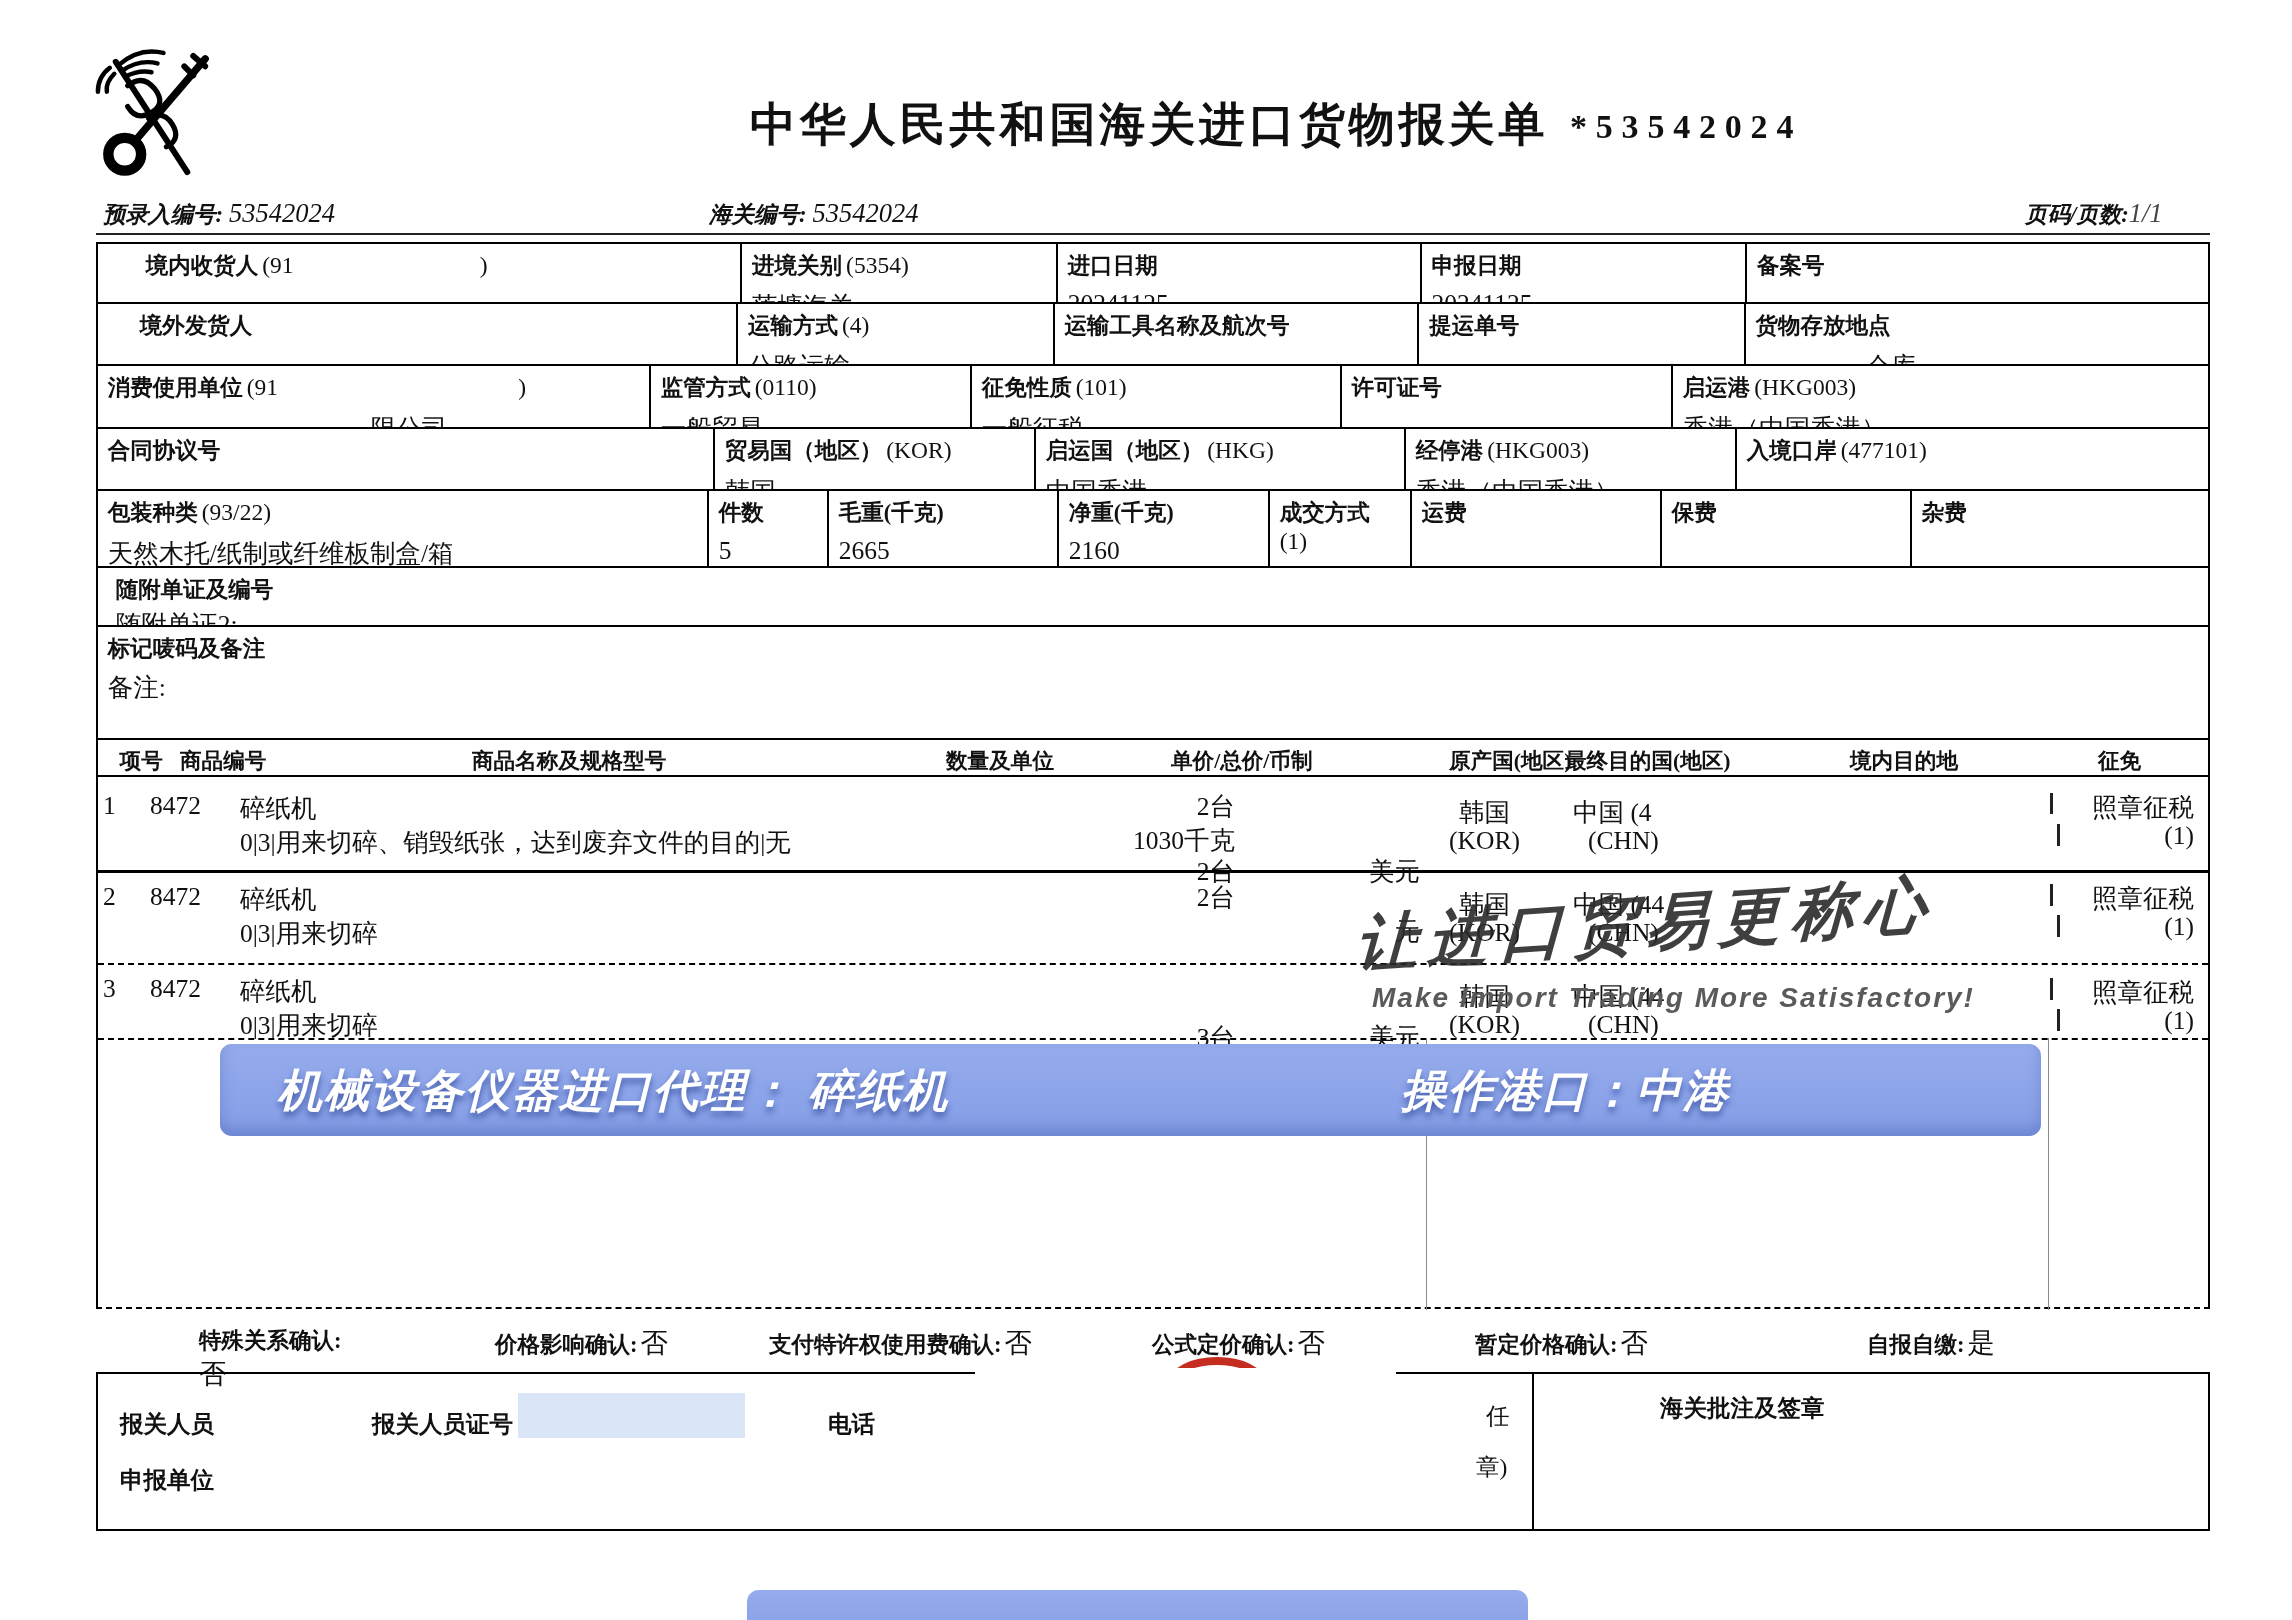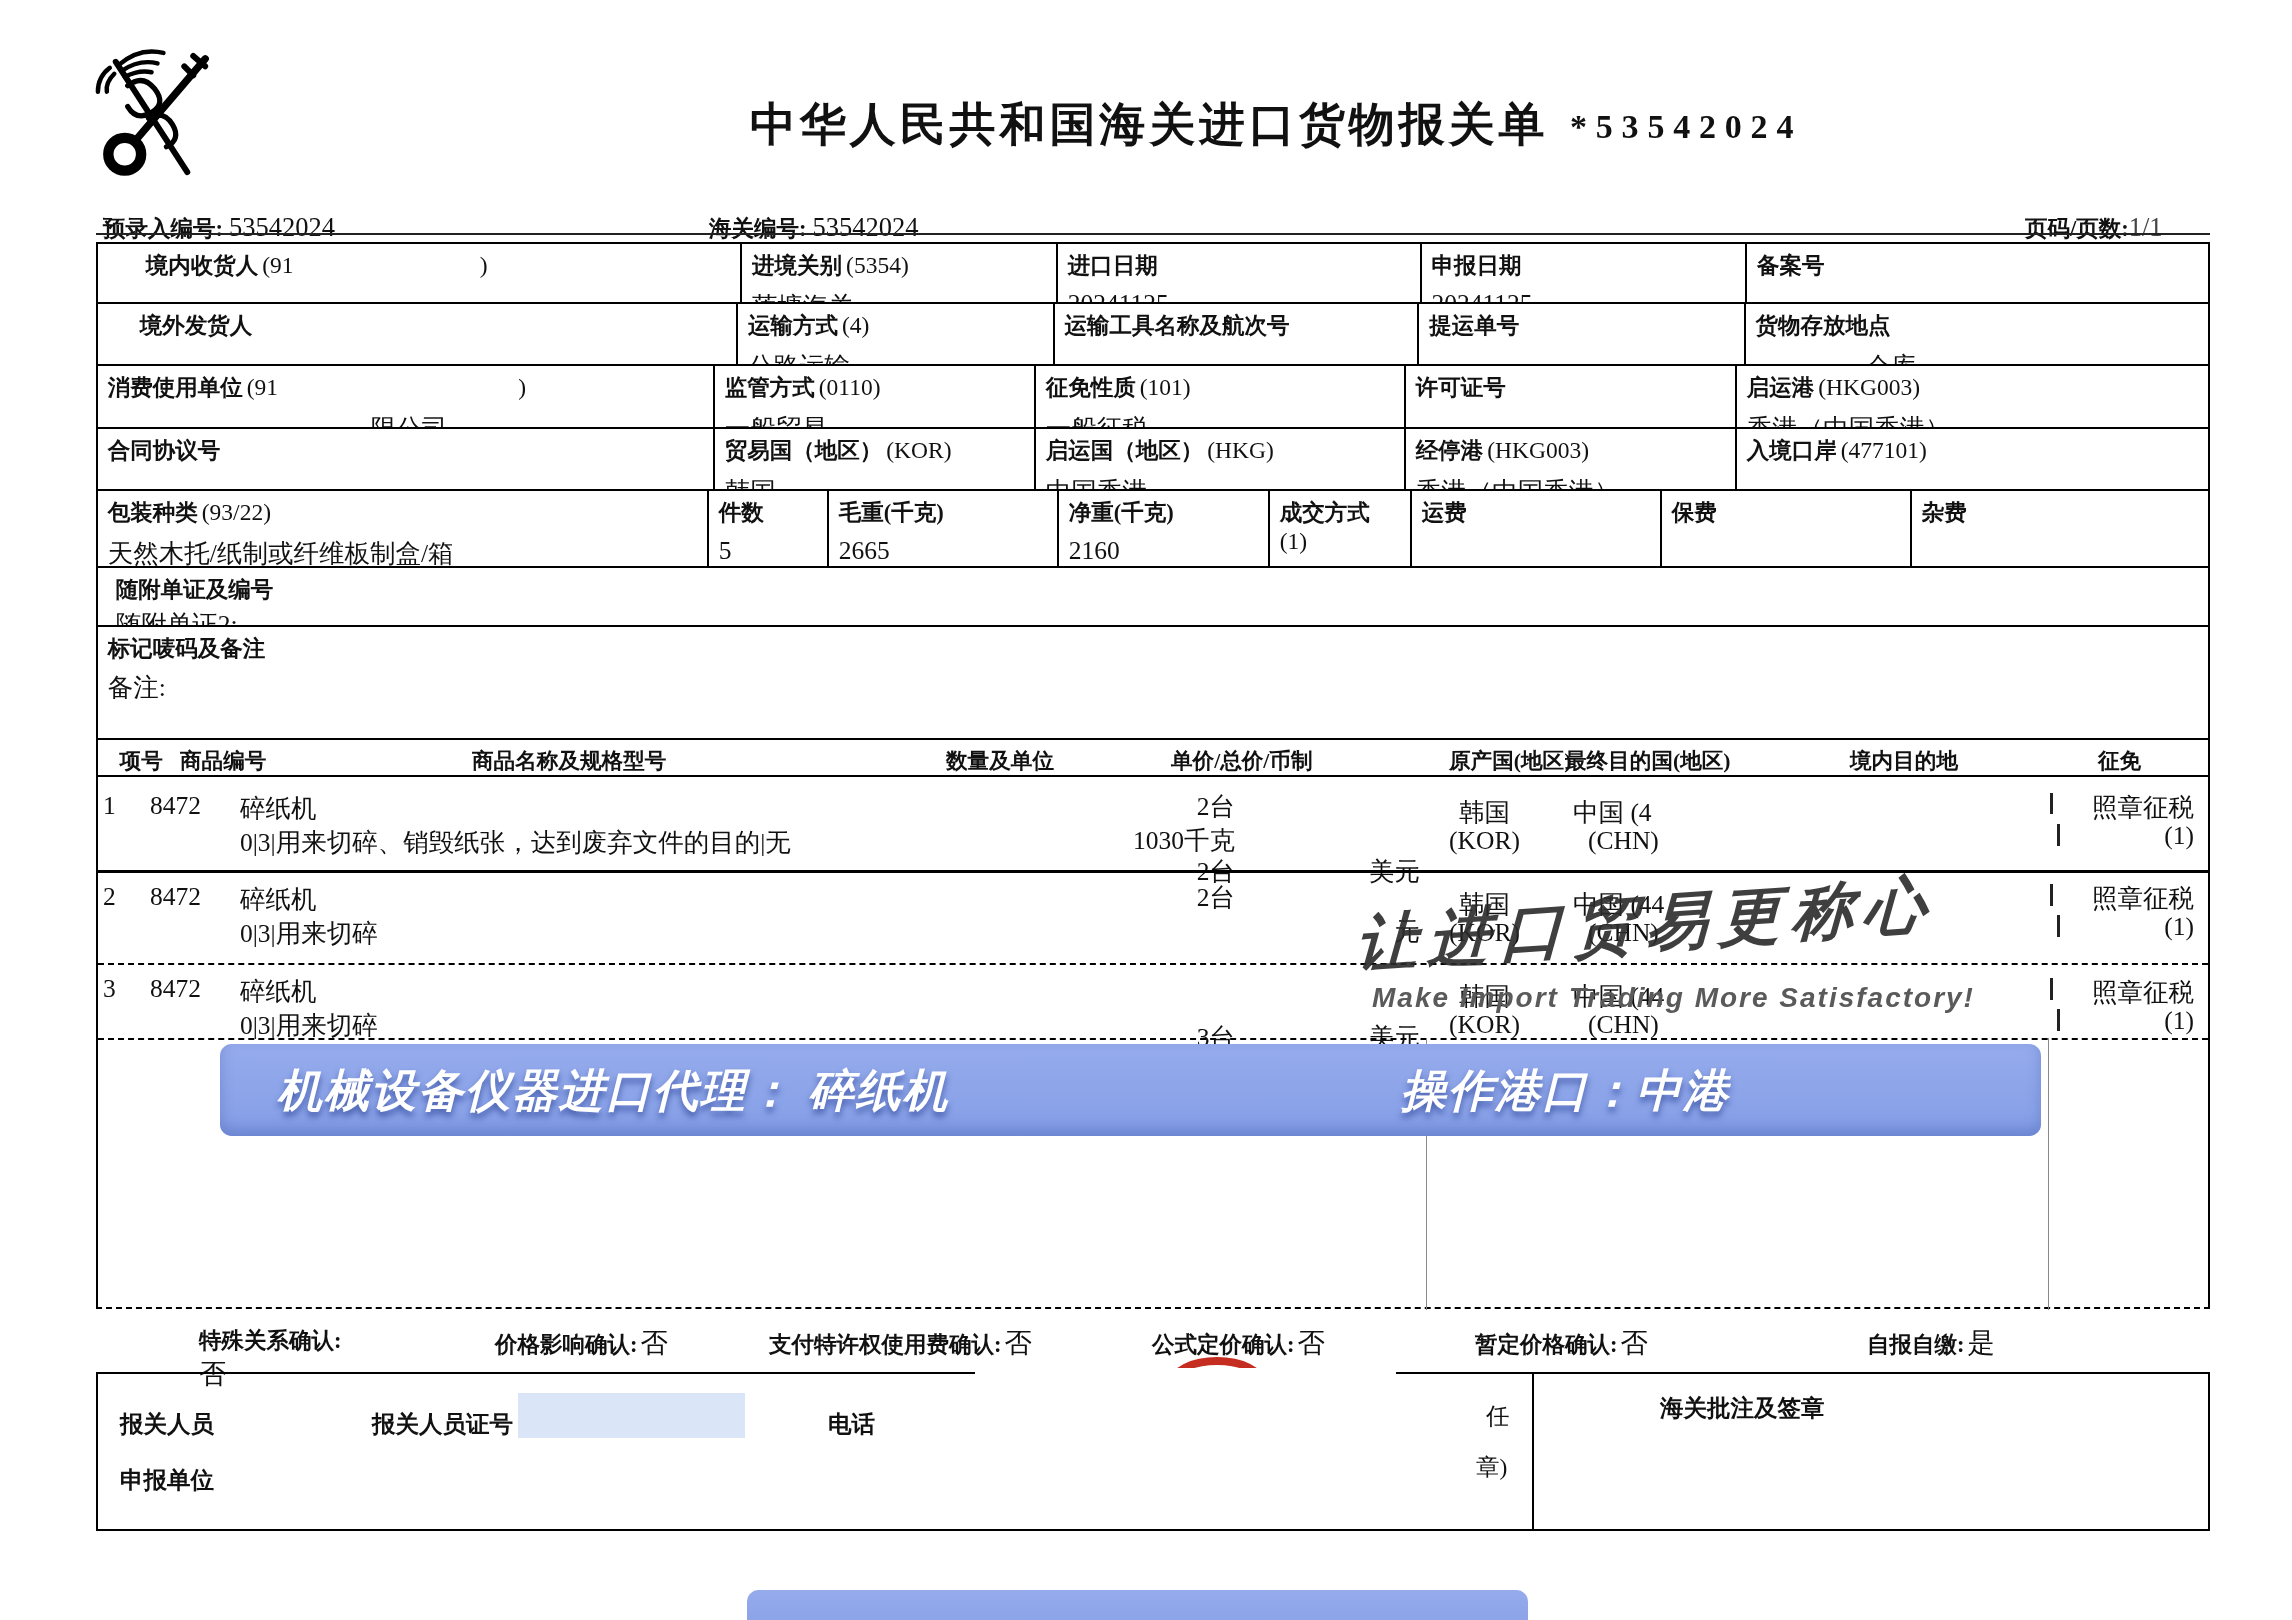--- a/index.html
+++ b/index.html
@@ -45,21 +45,21 @@
   .fdiv { position:absolute; left:1434px; top:0; bottom:0; width:0; border-left:2.9px solid #000; }
   .flabel { position:absolute; font-size:23.5px; font-weight:bold; white-space:nowrap; }
   .maskblue { position:absolute; background:#dbe5f8; }
   .stampwrap { position:absolute; left:1170px; top:1357px; width:98px; height:14.7px; overflow:hidden; }
   .stamp { width:94px; height:47px; border:8.8px solid #c42d1f; border-radius:50%; }
   .botbar { position:absolute; left:747px; top:1590px; width:781px; height:45px; border-radius:11.8px;
             background:linear-gradient(#95abec,#87a0e6); }
   .hrule { position:absolute; left:96px; top:233px; width:2114px; height:2px; background:#222; }
   .title { position:absolute; left:750px; top:94px; font-size:46px; font-weight:bold; letter-spacing:3.9px; white-space:nowrap; }
   .doccode { position:absolute; left:1570px; top:108px; font-size:34px; font-weight:bold; letter-spacing:8.8px; white-space:nowrap; }
-  .topinfo { position:absolute; top:212px; font-size:23.5px; white-space:nowrap; }
+  .topinfo { position:absolute; top:198px; font-size:23.5px; white-space:nowrap;font-style:italic; }
   .topinfo .num { font-size:26.5px; }
 </style>
 </head>
 <body>
 
 <div class="page">
 
   <svg class="abs" style="left:83px; top:41px;" width="149" height="149" viewBox="0 0 100 100">
     <g stroke="#000" fill="none" stroke-linecap="round">
 
@@ -130,21 +130,21 @@
       <div class="cell" style="width:331px;">
         <span class="lbl">提运单号</span>
       </div>
       <div class="cell last" style="width:469px;">
         <div><span class="lbl">货物存放地点</span></div>
         <div class="l2 val" style="margin-left:110px;">仓库</div>
       </div>
     </div>
 
     <div class="row" style="height:63px;">
-      <div class="cell" style="width:617px;">
+      <div class="cell" style="width:553px;">
         <div><span class="lbl">消费使用单位</span>
         <span class="code">(91</span><span class="code" style="margin-left:240px;">)</span></div>
         <div class="l2 val" style="margin-left:263px;">限公司</div>
       </div>
       <div class="cell" style="width:321px;">
         <div><span class="lbl">监管方式</span> <span class="code">(0110)</span></div>
         <div class="l2 val">一般贸易</div>
       </div>
       <div class="cell" style="width:370px;">
         <div><span class="lbl">征免性质</span> <span class="code">(101)</span></div>

